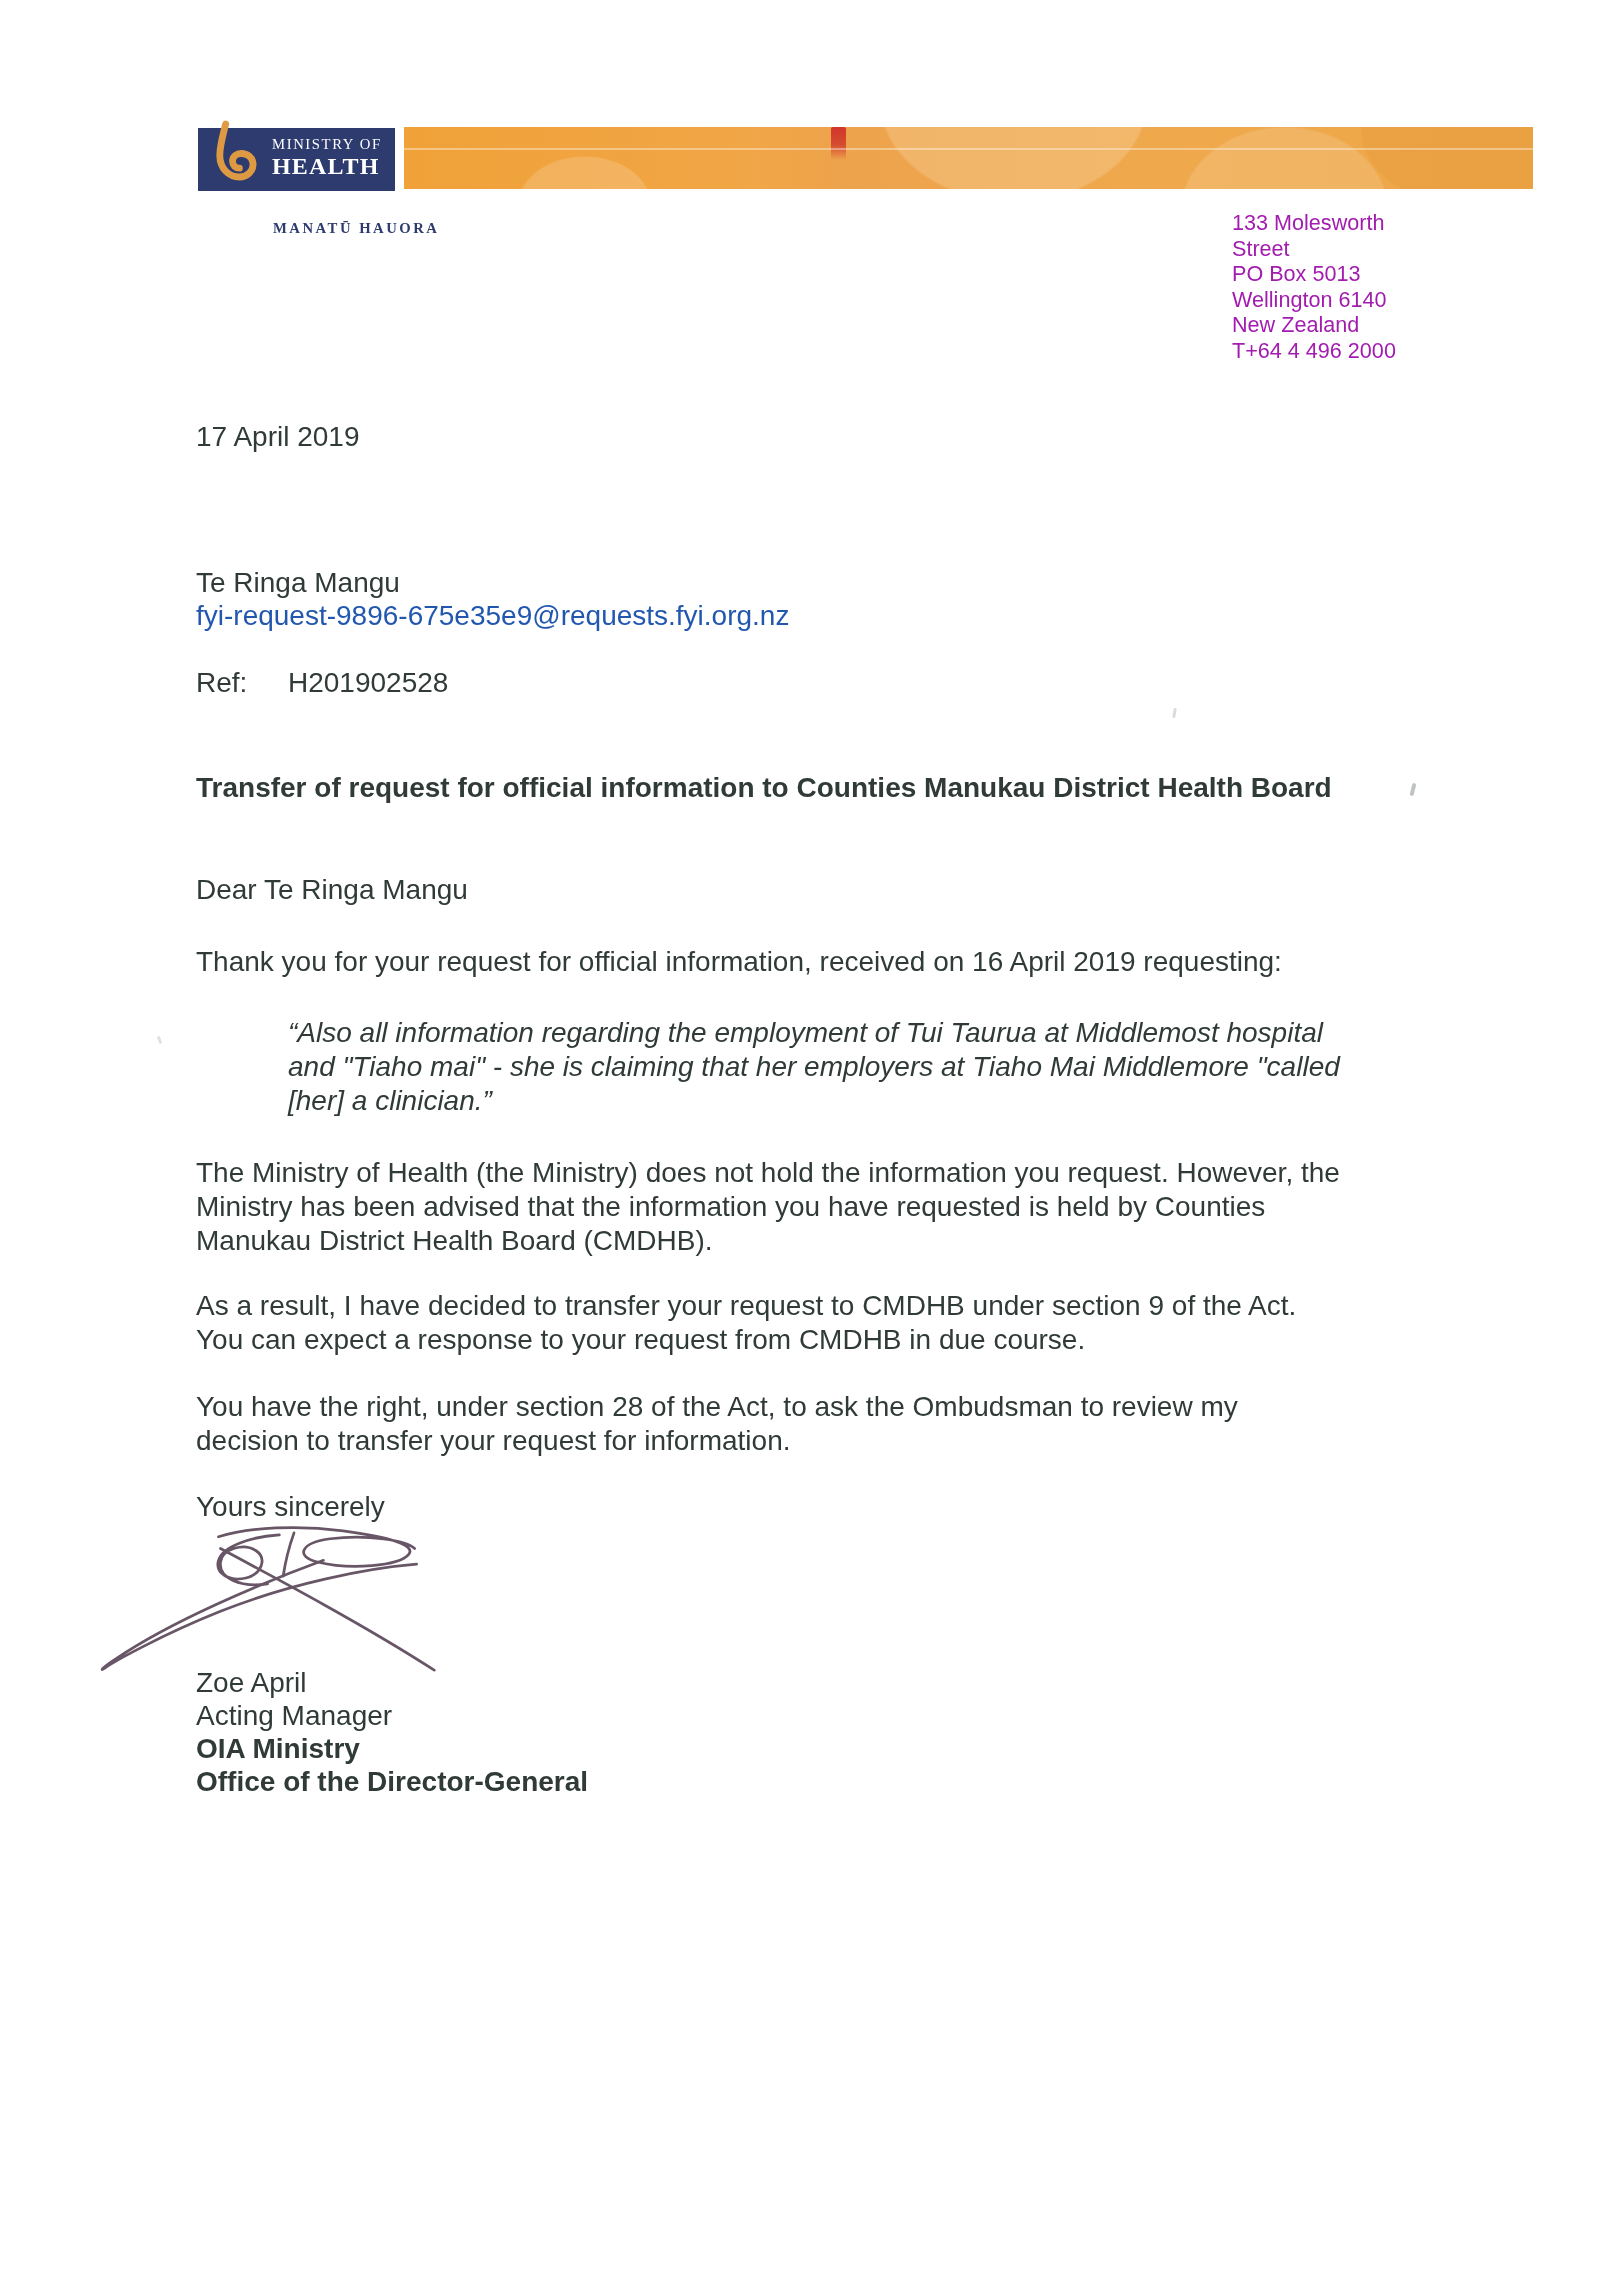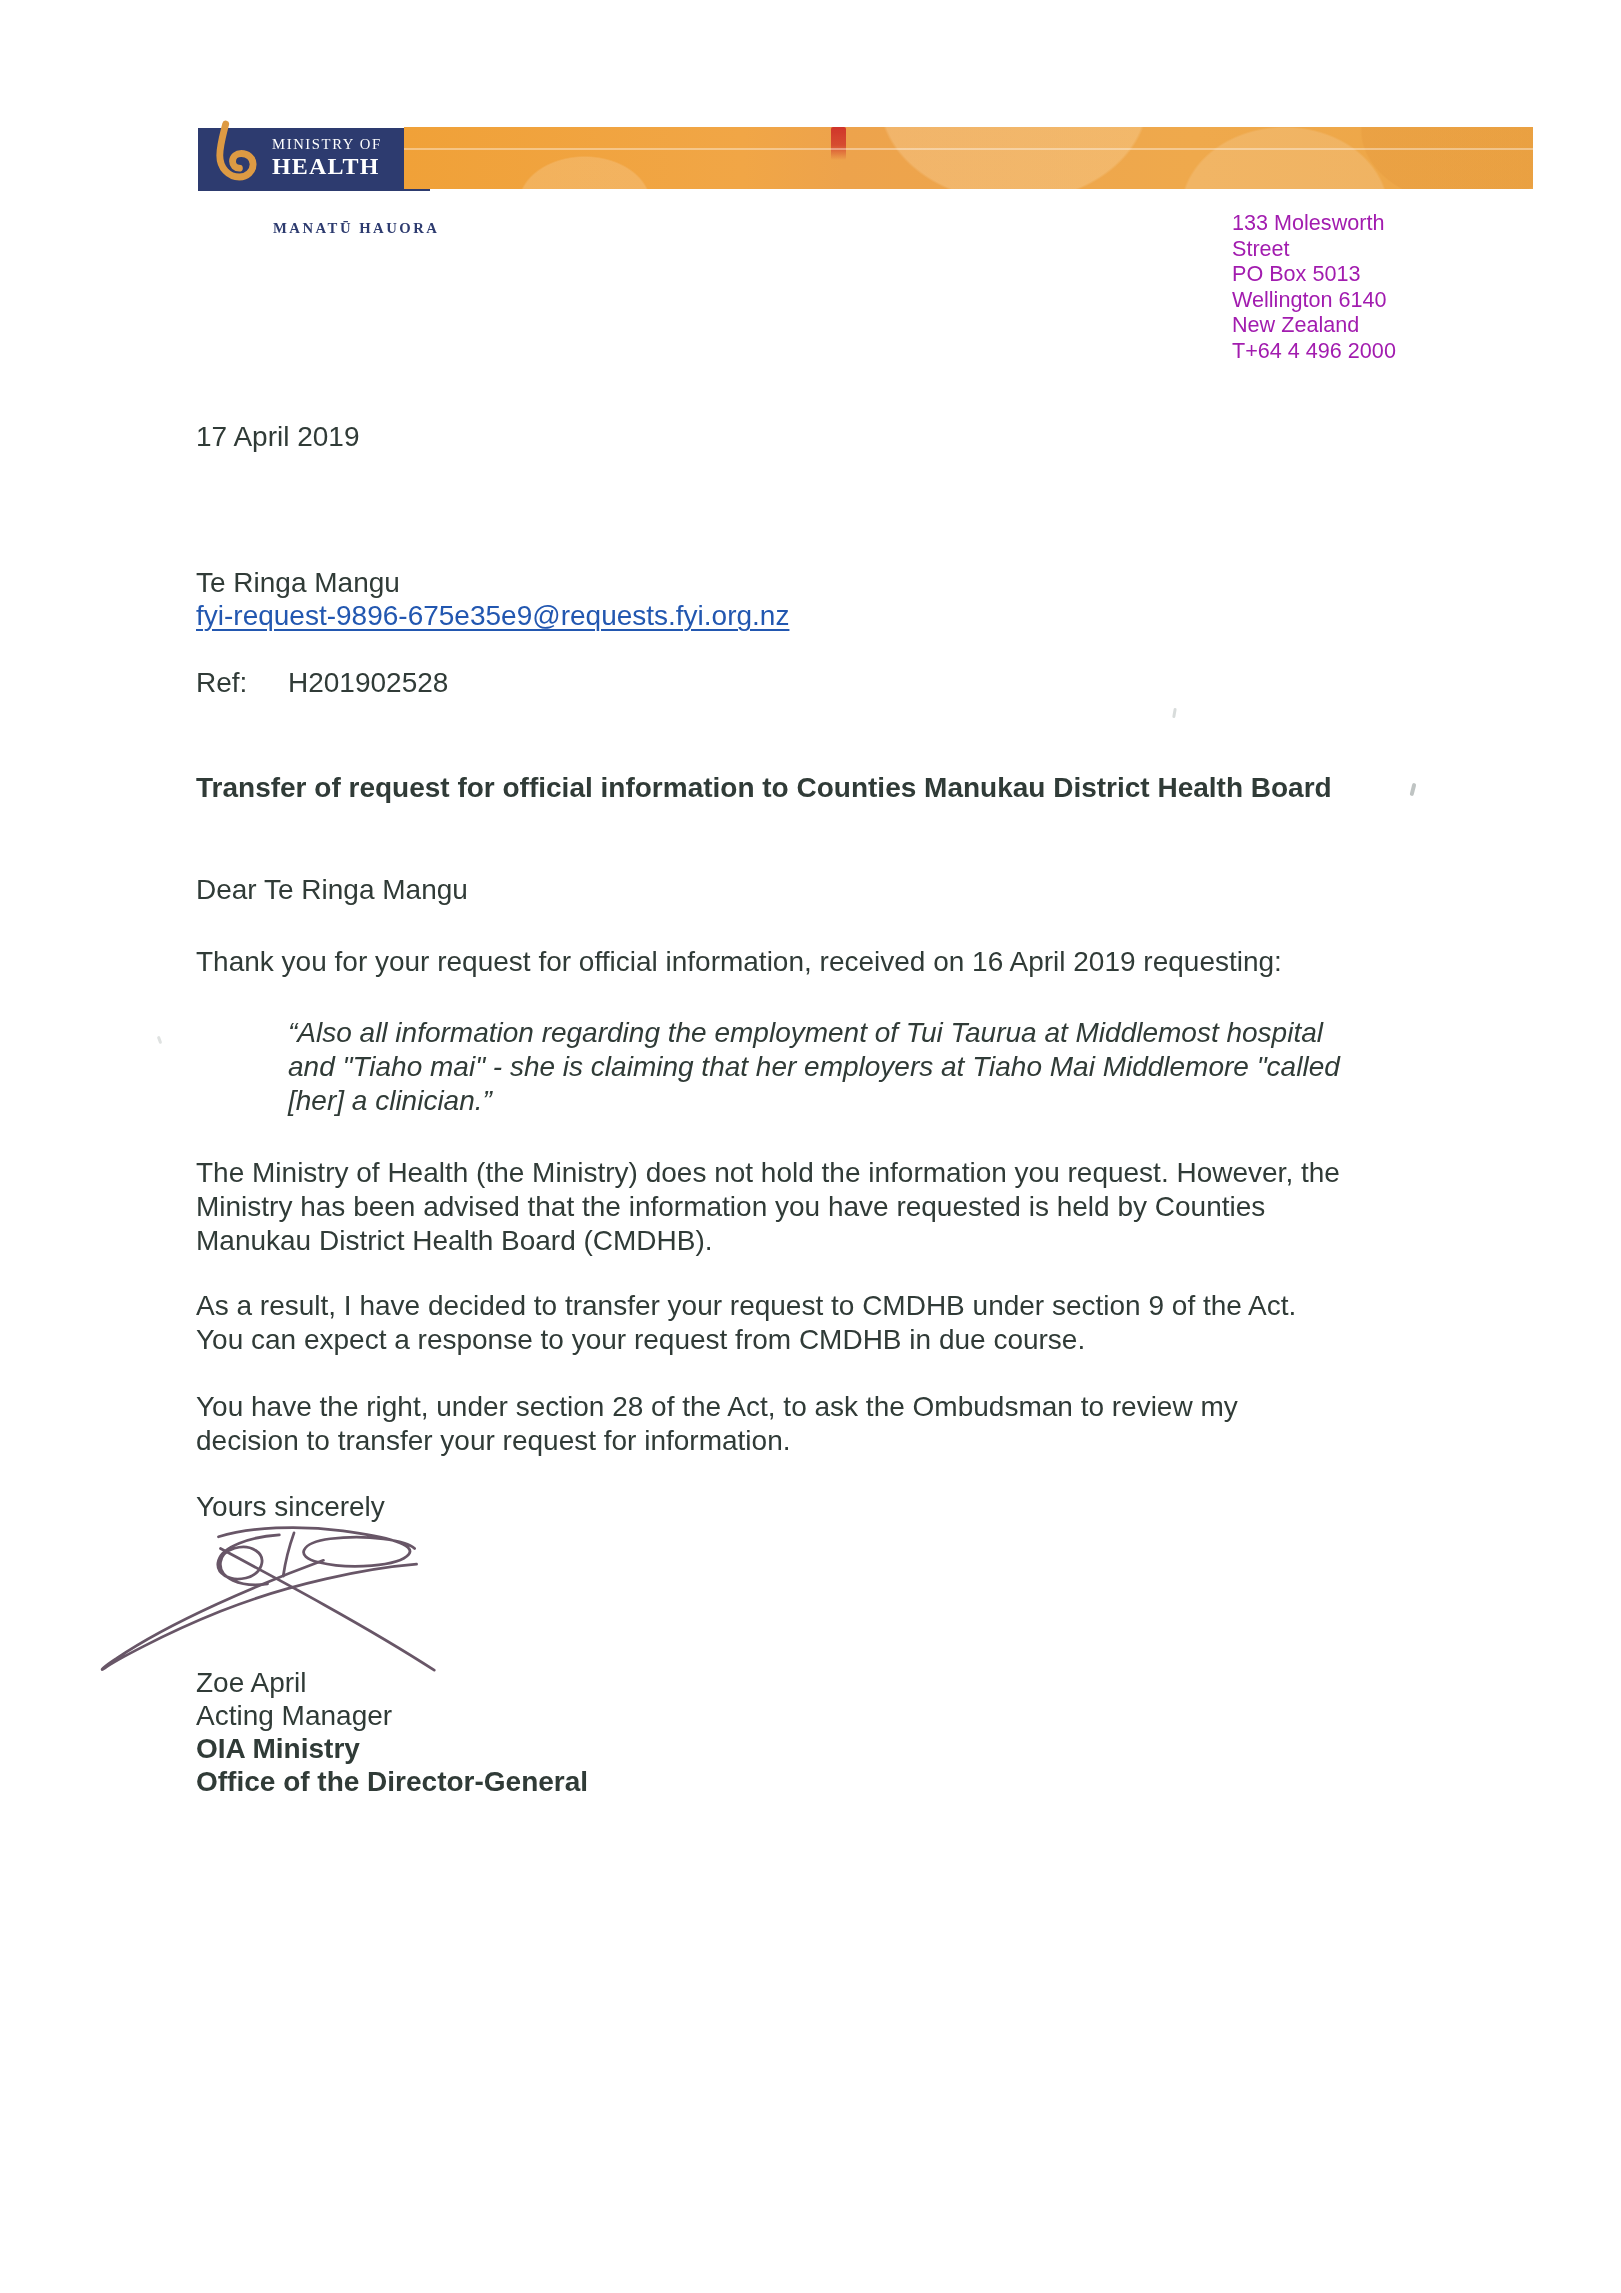--- a/index.html
+++ b/index.html
@@ -2,21 +2,21 @@
 <html><head>
 <meta charset="utf-8">
 <style>
   html,body{margin:0;padding:0;background:#e8e8e8;}
   .page{
     position:relative;width:1621px;height:2294px;background:#ffffff;
     overflow:hidden;font-family:"Liberation Sans",sans-serif;color:#303b37;
     margin:0 auto;
   }
   
-  .logo-box{position:absolute;left:198px;top:128px;width:197px;height:63px;background:#2d3b6f;padding-left:35px;}
+  .logo-box{position:absolute;left:198px;top:128px;width:197px;height:63px;background:#2d3b6f;}
   .koru{position:absolute;left:11.8px;top:-6.9px;width:49px;height:63px;overflow:visible;}
   .logo-text{position:absolute;left:74px;top:8.8px;color:#ffffff;font-family:"Liberation Serif",serif;line-height:1;}
   .logo-text .l1{font-size:14.7px;letter-spacing:1.6px;margin-bottom:2.9px;}
   .logo-text .l2{font-size:24px;letter-spacing:1.2px;font-weight:bold;}
   .manatu{position:absolute;left:273px;top:197px;font-family:"Liberation Serif",serif;
     font-size:14.7px;letter-spacing:2.5px;font-weight:bold;color:#2d3b6f;margin-top:23px;}
   .banner{position:absolute;left:404px;top:127px;width:1129px;height:62px;
     background:linear-gradient(90deg,#f0a138 0%,#f1a646 30%,#eda34c 39%,#efa94c 70%,#eda646 100%);}
   .banner::before{content:"";position:absolute;inset:0;
     background:
@@ -27,21 +27,21 @@
   .banner::after{content:"";position:absolute;left:0;right:0;top:20.6px;height:2px;background:rgba(255,255,255,0.38);}
   .banner-mark{position:absolute;left:427px;top:0;width:14.7px;height:33px;border-radius:2px;
     background:linear-gradient(180deg,rgba(206,47,40,0.95) 0%,rgba(206,47,40,0.75) 55%,rgba(206,47,40,0) 100%);
     filter:blur(0.7px);}
   .address{position:absolute;left:1232px;top:210px;color:#a21caf;font-size:21.6px;line-height:25.5px;}
   
   .block{position:absolute;left:196px;font-size:28px;line-height:34px;}
   .date{top:420px;}
   .recipient{top:566px;}
   .email-line{top:599px;}
-  .email{color:#2257b0;text-decoration:underline;text-decoration-thickness:2px;text-underline-offset:3.9px;cursor:pointer;}
+  .email{color:#2257b0;text-decoration-thickness:2px;text-underline-offset:3.9px;cursor:pointer;}
   .ref-line{top:666px;}
   .ref-label{display:inline-block;width:92px;}
   .subject{top:771px;font-weight:bold;}
   .salutation{top:873px;}
   .intro{top:945px;}
   .quote{top:1016px;left:288px;font-style:italic;}
   .p-hold{top:1156px;}
   .p-transfer{top:1289px;}
   .p-rights{top:1390px;}
   .closing{top:1490px;}

